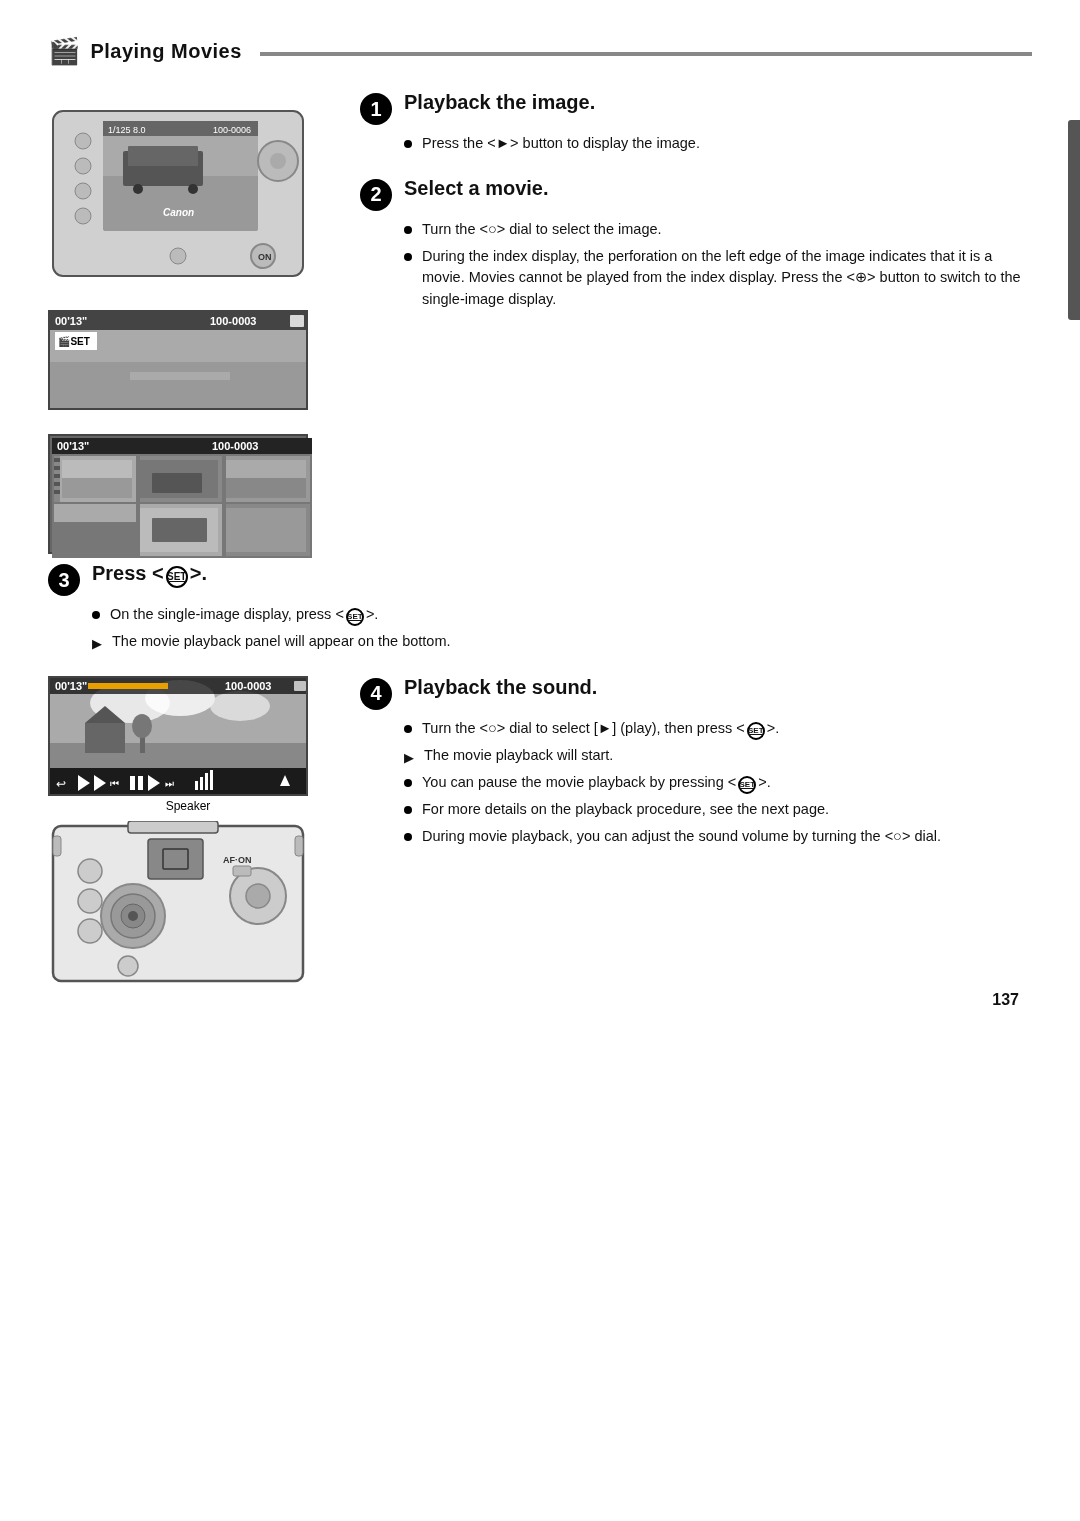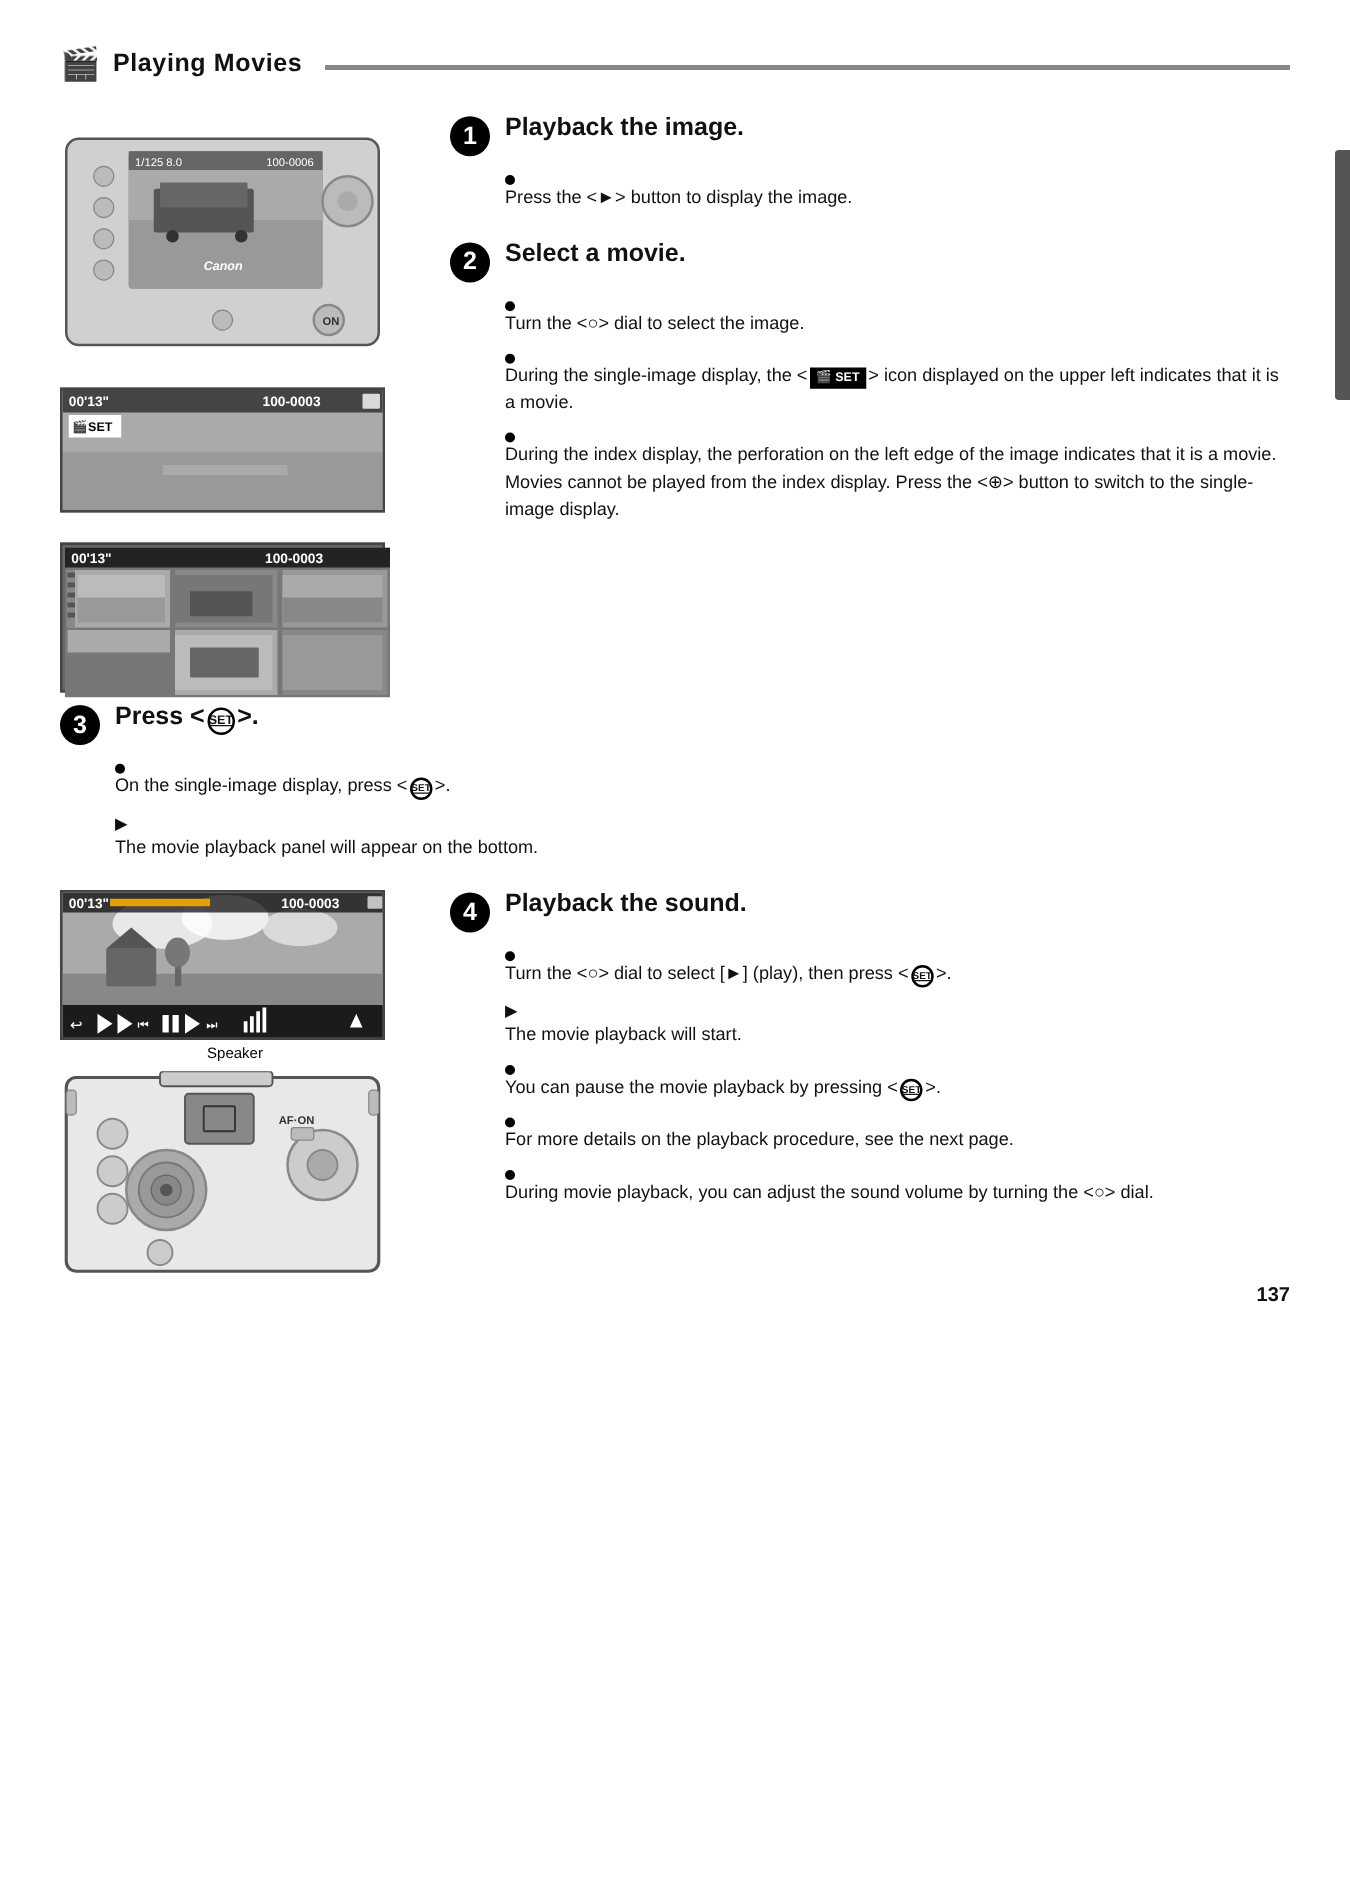--- a/index.html
+++ b/index.html
@@ -127,21 +127,20 @@
     }
     .step-content {
       padding-left: 44px;
     }
     .bullet-item {
       display: flex;
       align-items: flex-start;
       margin-bottom: 5px;
       font-size: 14.5px;
       line-height: 1.5;
-      flex-direction: column;
     }
     .bullet-dot {
       width: 8px;
       height: 8px;
       background: #000;
       border-radius: 50%;
       flex-shrink: 0;
       margin-top: 7px;
       margin-right: 10px;
     }
@@ -177,21 +176,21 @@
       width: 12px;
       height: 200px;
       background: #555;
       border-radius: 3px 0 0 3px;
     }
 
     
     .page-number {
       position: absolute;
       bottom: 28px;
-      right: 48px;
+      right: 61px;
       font-size: 16px;
       font-weight: bold;
     }
 
     
     .camera-svg-wrapper {
       width: 260px;
       height: 195px;
     }
 
@@ -363,26 +362,20 @@
         <div class="step-content">
           <div class="bullet-item">
             <div class="bullet-dot"></div>
             <div class="bullet-text">
               Turn the &lt;○&gt; dial to select the image.
             </div>
           </div>
           <div class="bullet-item">
             <div class="bullet-dot"></div>
             <div class="bullet-text">
-              During the single-image display, the &lt;<span class="movie-icon-badge">🎬 SET</span>&gt; icon displayed on the upper left indicates that it is a movie.
-            </div>
-          </div>
-          <div class="bullet-item">
-            <div class="bullet-dot"></div>
-            <div class="bullet-text">
               During the index display, the perforation on the left edge of the image indicates that it is a movie. <span class="bold">Movies cannot be played from the index display. Press the &lt;⊕&gt; button to switch to the single-image display.</span>
             </div>
           </div>
         </div>
       </div>
 
     </div>
   </div>
 
   <div class="step-section" style="margin-top: 8px;">

